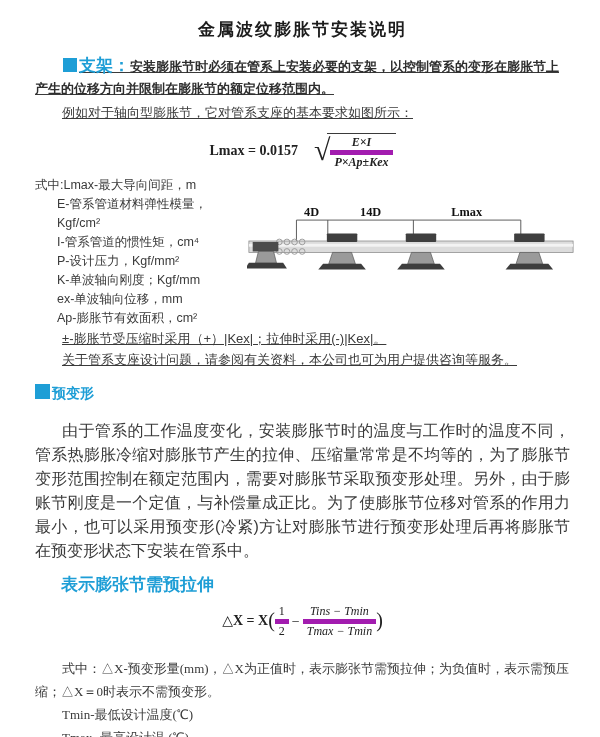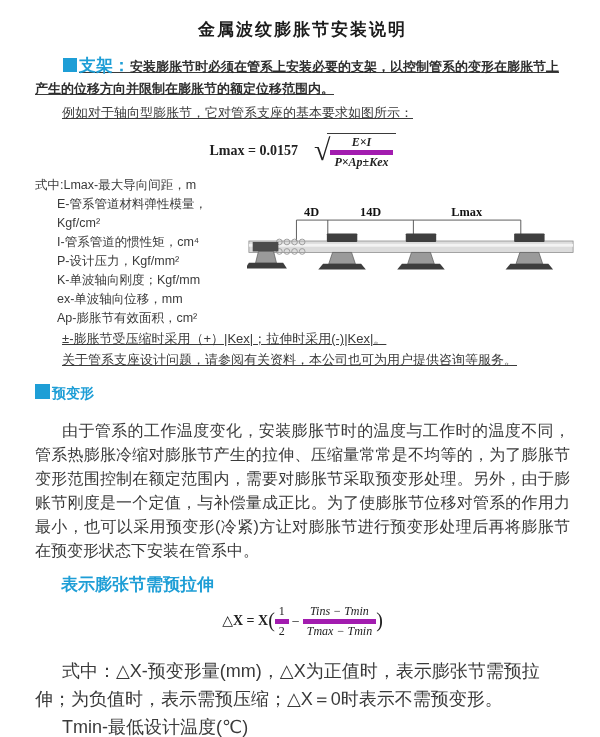--- a/index.html
+++ b/index.html
@@ -42,21 +42,21 @@
   .dim-label{font-family:"Liberation Serif","DejaVu Serif",serif;font-weight:bold;font-size:13px;fill:#111;}
   
   .sec2-head{margin:14px 0 16px 0;font-size:14px;font-weight:bold;color:var(--accent);}
   .sec2-head .sq{width:15px;height:15px;vertical-align:-1px;}
   .pre-para{font-size:16px;line-height:24px;text-indent:27px;text-align:justify;}
   .sub-head{color:var(--accent);font-size:17px;font-weight:bold;margin:10px 0 4px 26px;}
   .f2{text-align:center;margin:8px 0 18px 0;font-size:14px;font-weight:bold;}
   .f2 .paren{font-size:20px;font-weight:400;vertical-align:-2px;}
   .f2 .op{font-weight:400;margin:0 3px;vertical-align:middle;}
   .f2 .frac{font-weight:400;}
-  .notes .note{font-size:18px;line-height:28px;text-indent:27px;}
+  .notes .note{font-size:13px;line-height:23px;text-indent:27px;font-family:Liberation Serif, serif;}
 </style>
 </head>
 <body>
 
 <div class="page">
 
   <h1 class="doc-title">金属波纹膨胀节安装说明</h1>
 
   <p class="body-text lead-para"><span class="indent"></span><span class="sec1-label"><span class="sq"></span><span>支架：</span></span><span class="lead-bold">安装膨胀节时必须在管系上安装必要的支架，以控制管系的变形在膨胀节上产生的位移方向并限制在膨胀节的额定位移范围内。</span></p>
 

